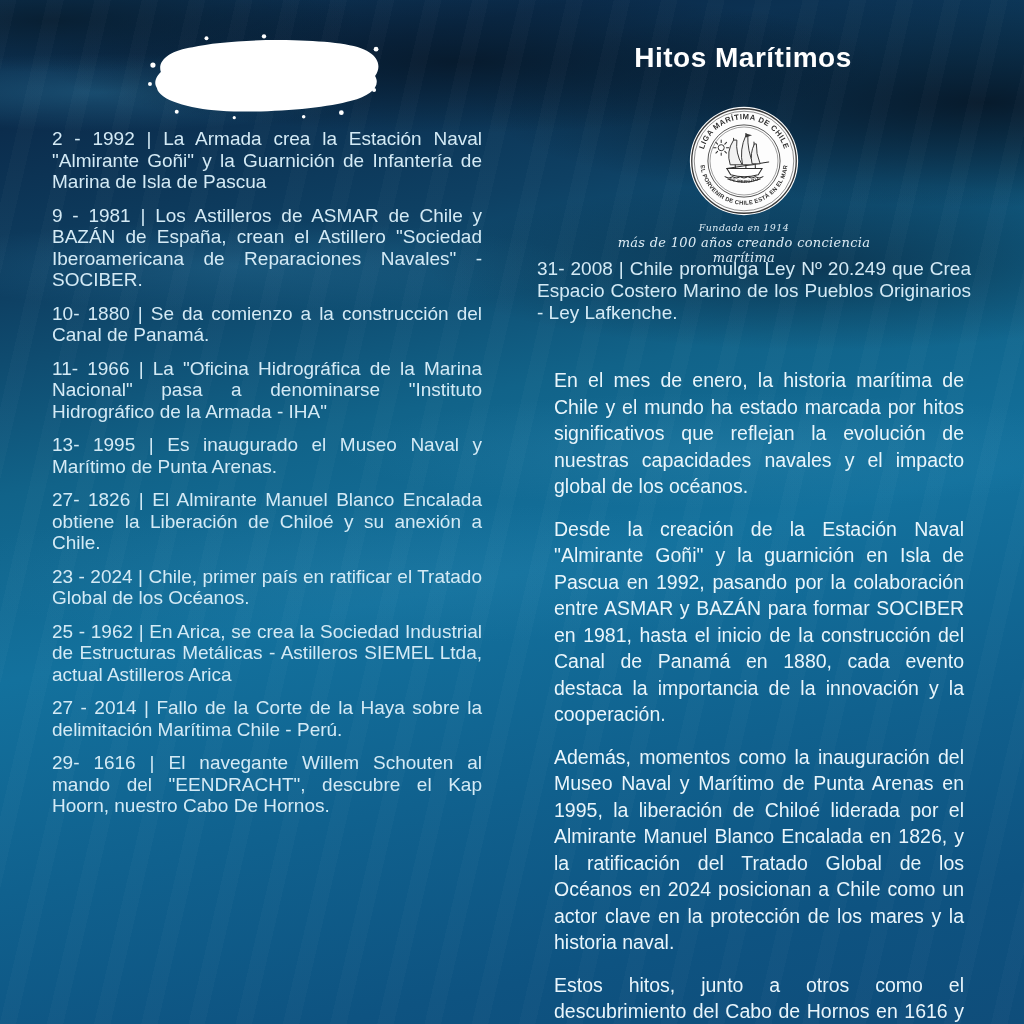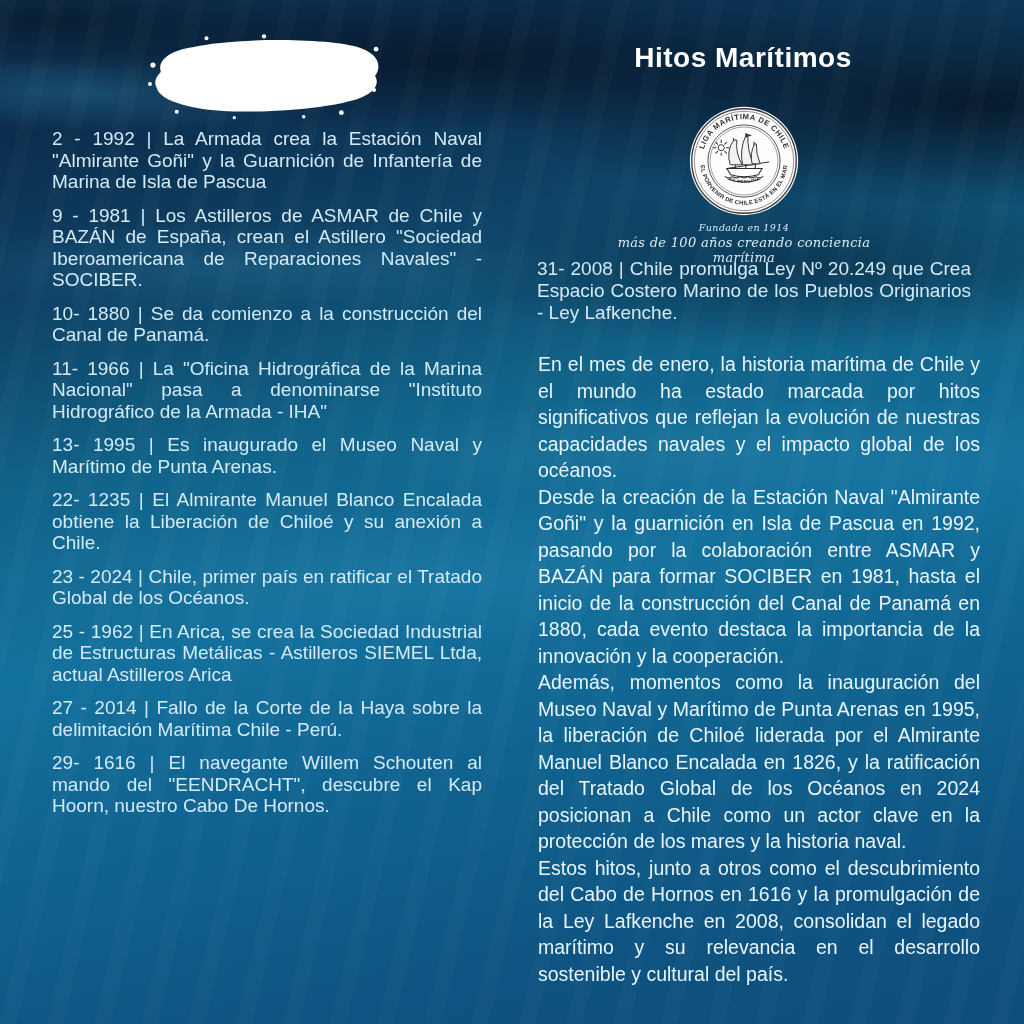--- a/index.html
+++ b/index.html
@@ -52,21 +52,21 @@
     margin:0 0 12px 0;font-size:19px;line-height:21.5px;color:#d4eaf5;
     text-align:justify;text-justify:inter-word;
   }
   
   .right-event{
     position:absolute;left:537px;top:258px;width:434px;margin:0;
     font-size:19px;line-height:22px;color:#d4eaf5;text-align:justify;text-justify:inter-word;
   }
   .paras{position:absolute;left:538px;top:351px;width:442px;}
   .paras p{
-    margin:0;font-size:19.5px;line-height:26.5px;color:#e9f5fb;
+    margin:16px;font-size:19.5px;line-height:26.5px;color:#e9f5fb;
     text-align:justify;text-justify:inter-word;
   }
   
   .seal-ring{fill:none;stroke:#3a3a3a;}
   .seal-text{fill:#2e2e2e;font-family:"Liberation Sans",sans-serif;font-weight:bold;}
   .seal-line{stroke:#2e2e2e;fill:none;stroke-width:1.1;stroke-linecap:round;}
   .seal-sail{fill:#f2f2f2;stroke:#2e2e2e;stroke-width:1;}
 </style>
 </head>
 <body>
@@ -148,21 +148,21 @@
     <div class="t1">Fundada en 1914</div>
     <div class="t2">más de 100 años creando conciencia marítima</div>
   </div>
 
   <div class="left-col">
     <p>2 - 1992 |  La Armada crea la Estación Naval "Almirante Goñi" y la Guarnición de Infantería de Marina de Isla de Pascua</p>
     <p>9 - 1981 |  Los Astilleros de ASMAR de Chile y BAZÁN de España, crean el Astillero "Sociedad Iberoamericana de Reparaciones Navales" - SOCIBER.</p>
     <p>10- 1880 |  Se da comienzo a la construcción del Canal de Panamá.</p>
     <p>11- 1966 |  La "Oficina Hidrográfica de la Marina Nacional" pasa a denominarse "Instituto Hidrográfico de la Armada - IHA"</p>
     <p>13- 1995 | Es inaugurado el Museo Naval y Marítimo de Punta Arenas.</p>
-    <p>22- 1235 |  El Almirante Manuel Blanco Encalada obtiene la Liberación de Chiloé y su anexión a Chile.</p>
+    <p>27- 1826 |  El Almirante Manuel Blanco Encalada obtiene la Liberación de Chiloé y su anexión a Chile.</p>
     <p>23 - 2024 | Chile, primer país en ratificar el Tratado Global de los Océanos.</p>
     <p>25 - 1962 | En Arica, se crea la Sociedad Industrial de Estructuras Metálicas - Astilleros SIEMEL Ltda, actual Astilleros Arica</p>
     <p>27 - 2014 | Fallo de la Corte de la Haya sobre la delimitación Marítima Chile - Perú.</p>
     <p>29- 1616 | El navegante Willem Schouten al mando del "EENDRACHT", descubre el Kap Hoorn, nuestro Cabo De Hornos.</p>
   </div>
 
   <p class="right-event">31- 2008 | Chile promulga Ley Nº 20.249 que Crea Espacio Costero Marino de los Pueblos Originarios - Ley Lafkenche.</p>
 
   <div class="paras">
     <p>En el mes de enero, la historia marítima de Chile y el mundo ha estado marcada por hitos significativos que reflejan la evolución de nuestras capacidades navales y el impacto global de los océanos.</p>

